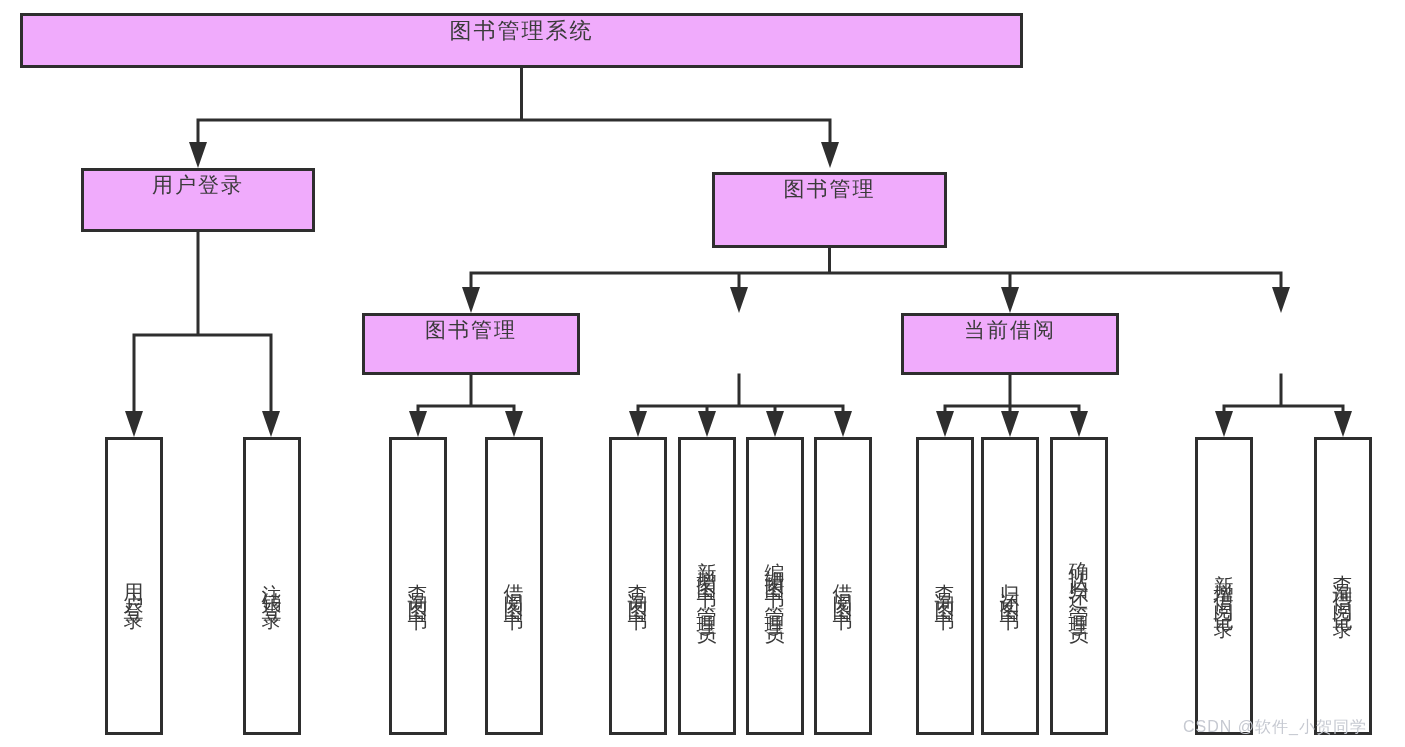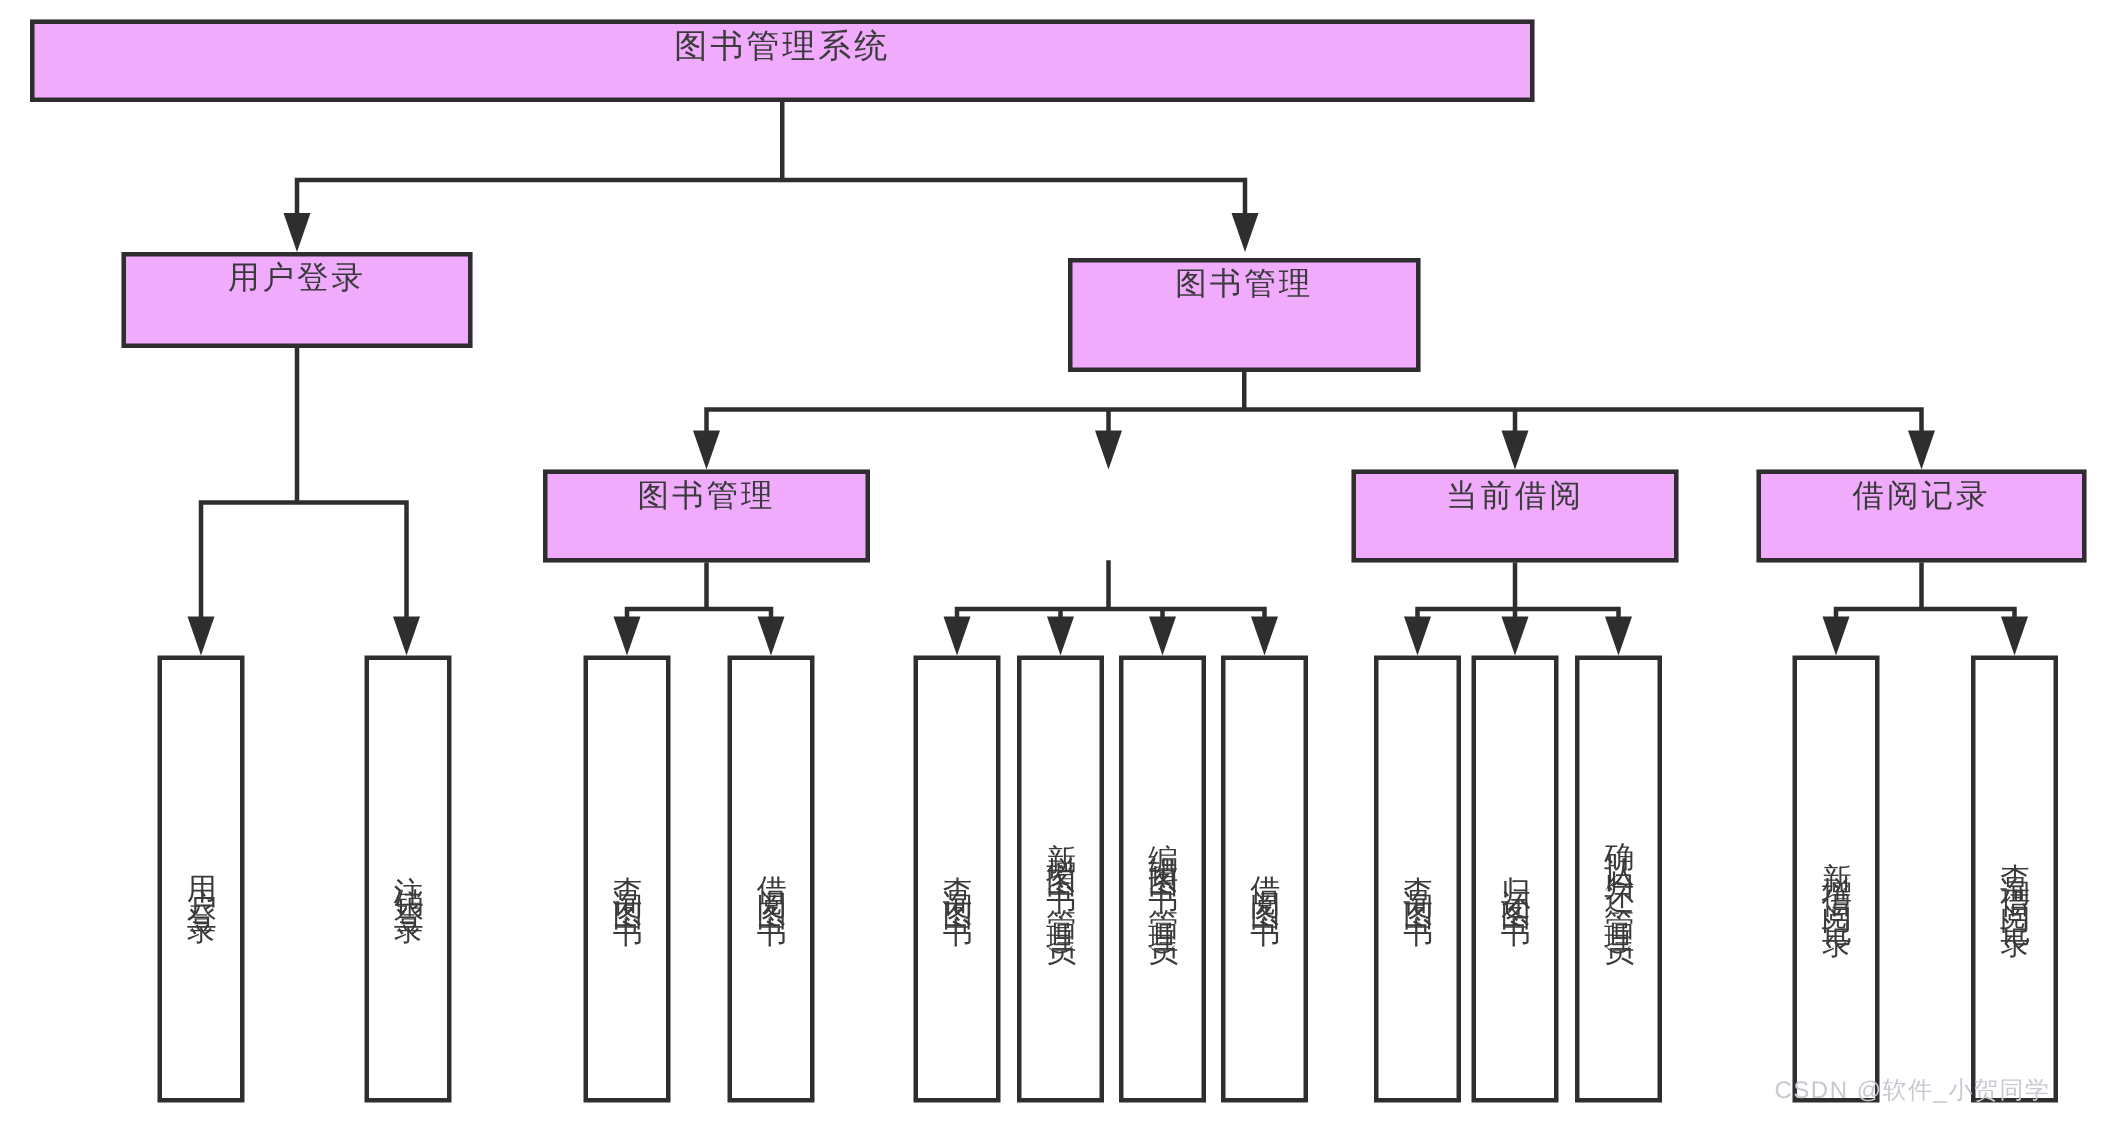--- a/index.html
+++ b/index.html
@@ -114,23 +114,20 @@
   <div class="hbox" style="left:712px; top:172px; width:235px; height:76px">
     <span class="hlabel">图书管理</span>
   </div>
 
   <div class="hbox" style="left:362px; top:313px; width:218px; height:62px">
     <span class="hlabel">图书管理</span>
   </div>
   <div class="hbox" style="left:901px; top:313px; width:218px; height:62px">
     <span class="hlabel">当前借阅</span>
   </div>
-  <div class="hbox" style="left:1171px; top:313px; width:220px; height:62px">
-    <span class="hlabel">借阅记录</span>
-  </div>
 
   <div class="vbox" style="left:105px">
     <span class="vlabel">用户登录</span>
   </div>
   <div class="vbox" style="left:243px">
     <span class="vlabel">注销登录</span>
   </div>
 
   <div class="vbox" style="left:389px">
     <span class="vlabel">查询图书</span>

